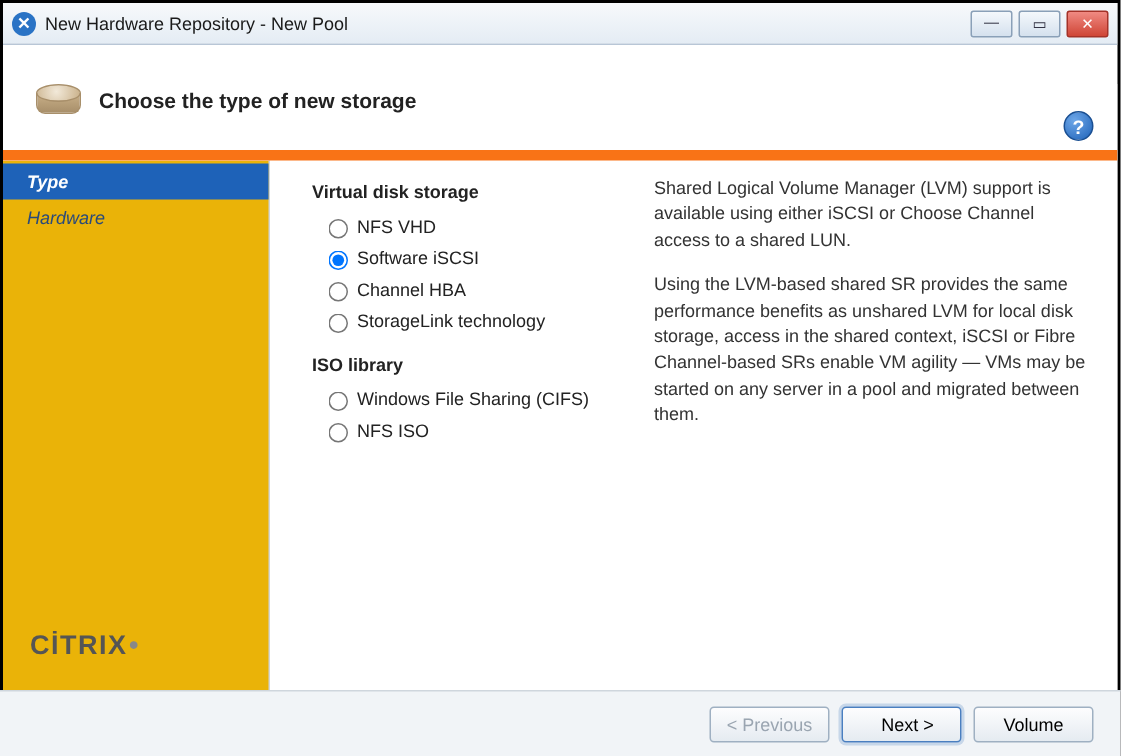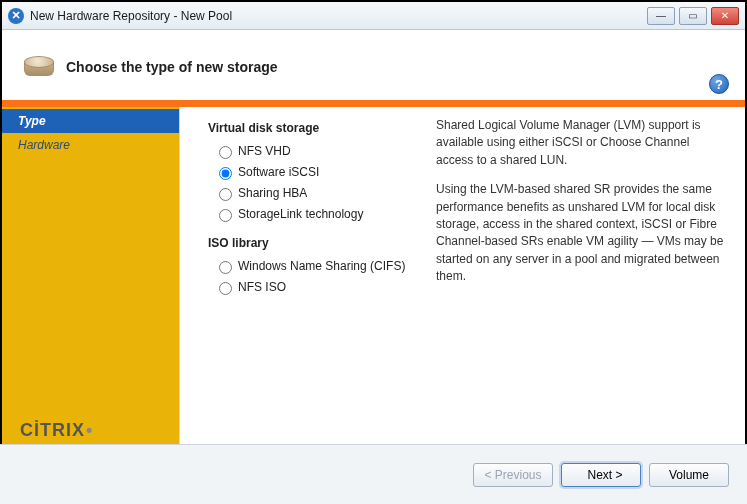--- a/index.html
+++ b/index.html
@@ -153,21 +153,21 @@
     font-family: Arial, sans-serif;
     font-size: 18px;
     font-weight: 900;
     letter-spacing: 1px;
     color: #555;
   }
   .branding .dot { color: #888; font-weight: 700; margin: 0 1px; }
   .footer {
     position: absolute;
     bottom: 0; left: 0; right: 0;
-    height: 60px;
+    height: 44px;
     background: #f1f4f7;
     border-top: 1px solid #cfd6dd;
     display: flex;
     align-items: center;
     justify-content: flex-end;
     padding-right: 18px;
     gap: 8px;
   }
   .btn {
     min-width: 80px;
@@ -222,32 +222,32 @@
       <label class="radio-row">
         <input type="radio" name="stype" style="">
         <span>NFS VHD</span>
       </label>
       <label class="radio-row">
         <input type="radio" name="stype" checked="" style="">
         <span>Software iSCSI</span>
       </label>
       <label class="radio-row">
         <input type="radio" name="stype" style="">
-        <span>Sharing HBA</span>
+        <span>Channel HBA</span>
       </label>
       <label class="radio-row">
         <input type="radio" name="stype" style="">
         <span>StorageLink technology</span>
       </label>
 
       <div class="group-title" style="margin-top:14px">ISO library</div>
 
       <label class="radio-row">
         <input type="radio" name="stype" style="">
-        <span>Windows Name Sharing (CIFS)</span>
+        <span>Windows File Sharing (CIFS)</span>
       </label>
       <label class="radio-row">
         <input type="radio" name="stype" style="">
         <span>NFS ISO</span>
       </label>
     </div>
 
     <div class="desc-col">
       <p>Shared Logical Volume Manager (LVM) support is available using either iSCSI or Choose Channel access to a shared LUN.</p>
       <p>Using the LVM-based shared SR provides the same performance benefits as unshared LVM for local disk storage, access in the shared context, iSCSI or Fibre Channel-based SRs enable VM agility — VMs may be started on any server in a pool and migrated between them.</p>

